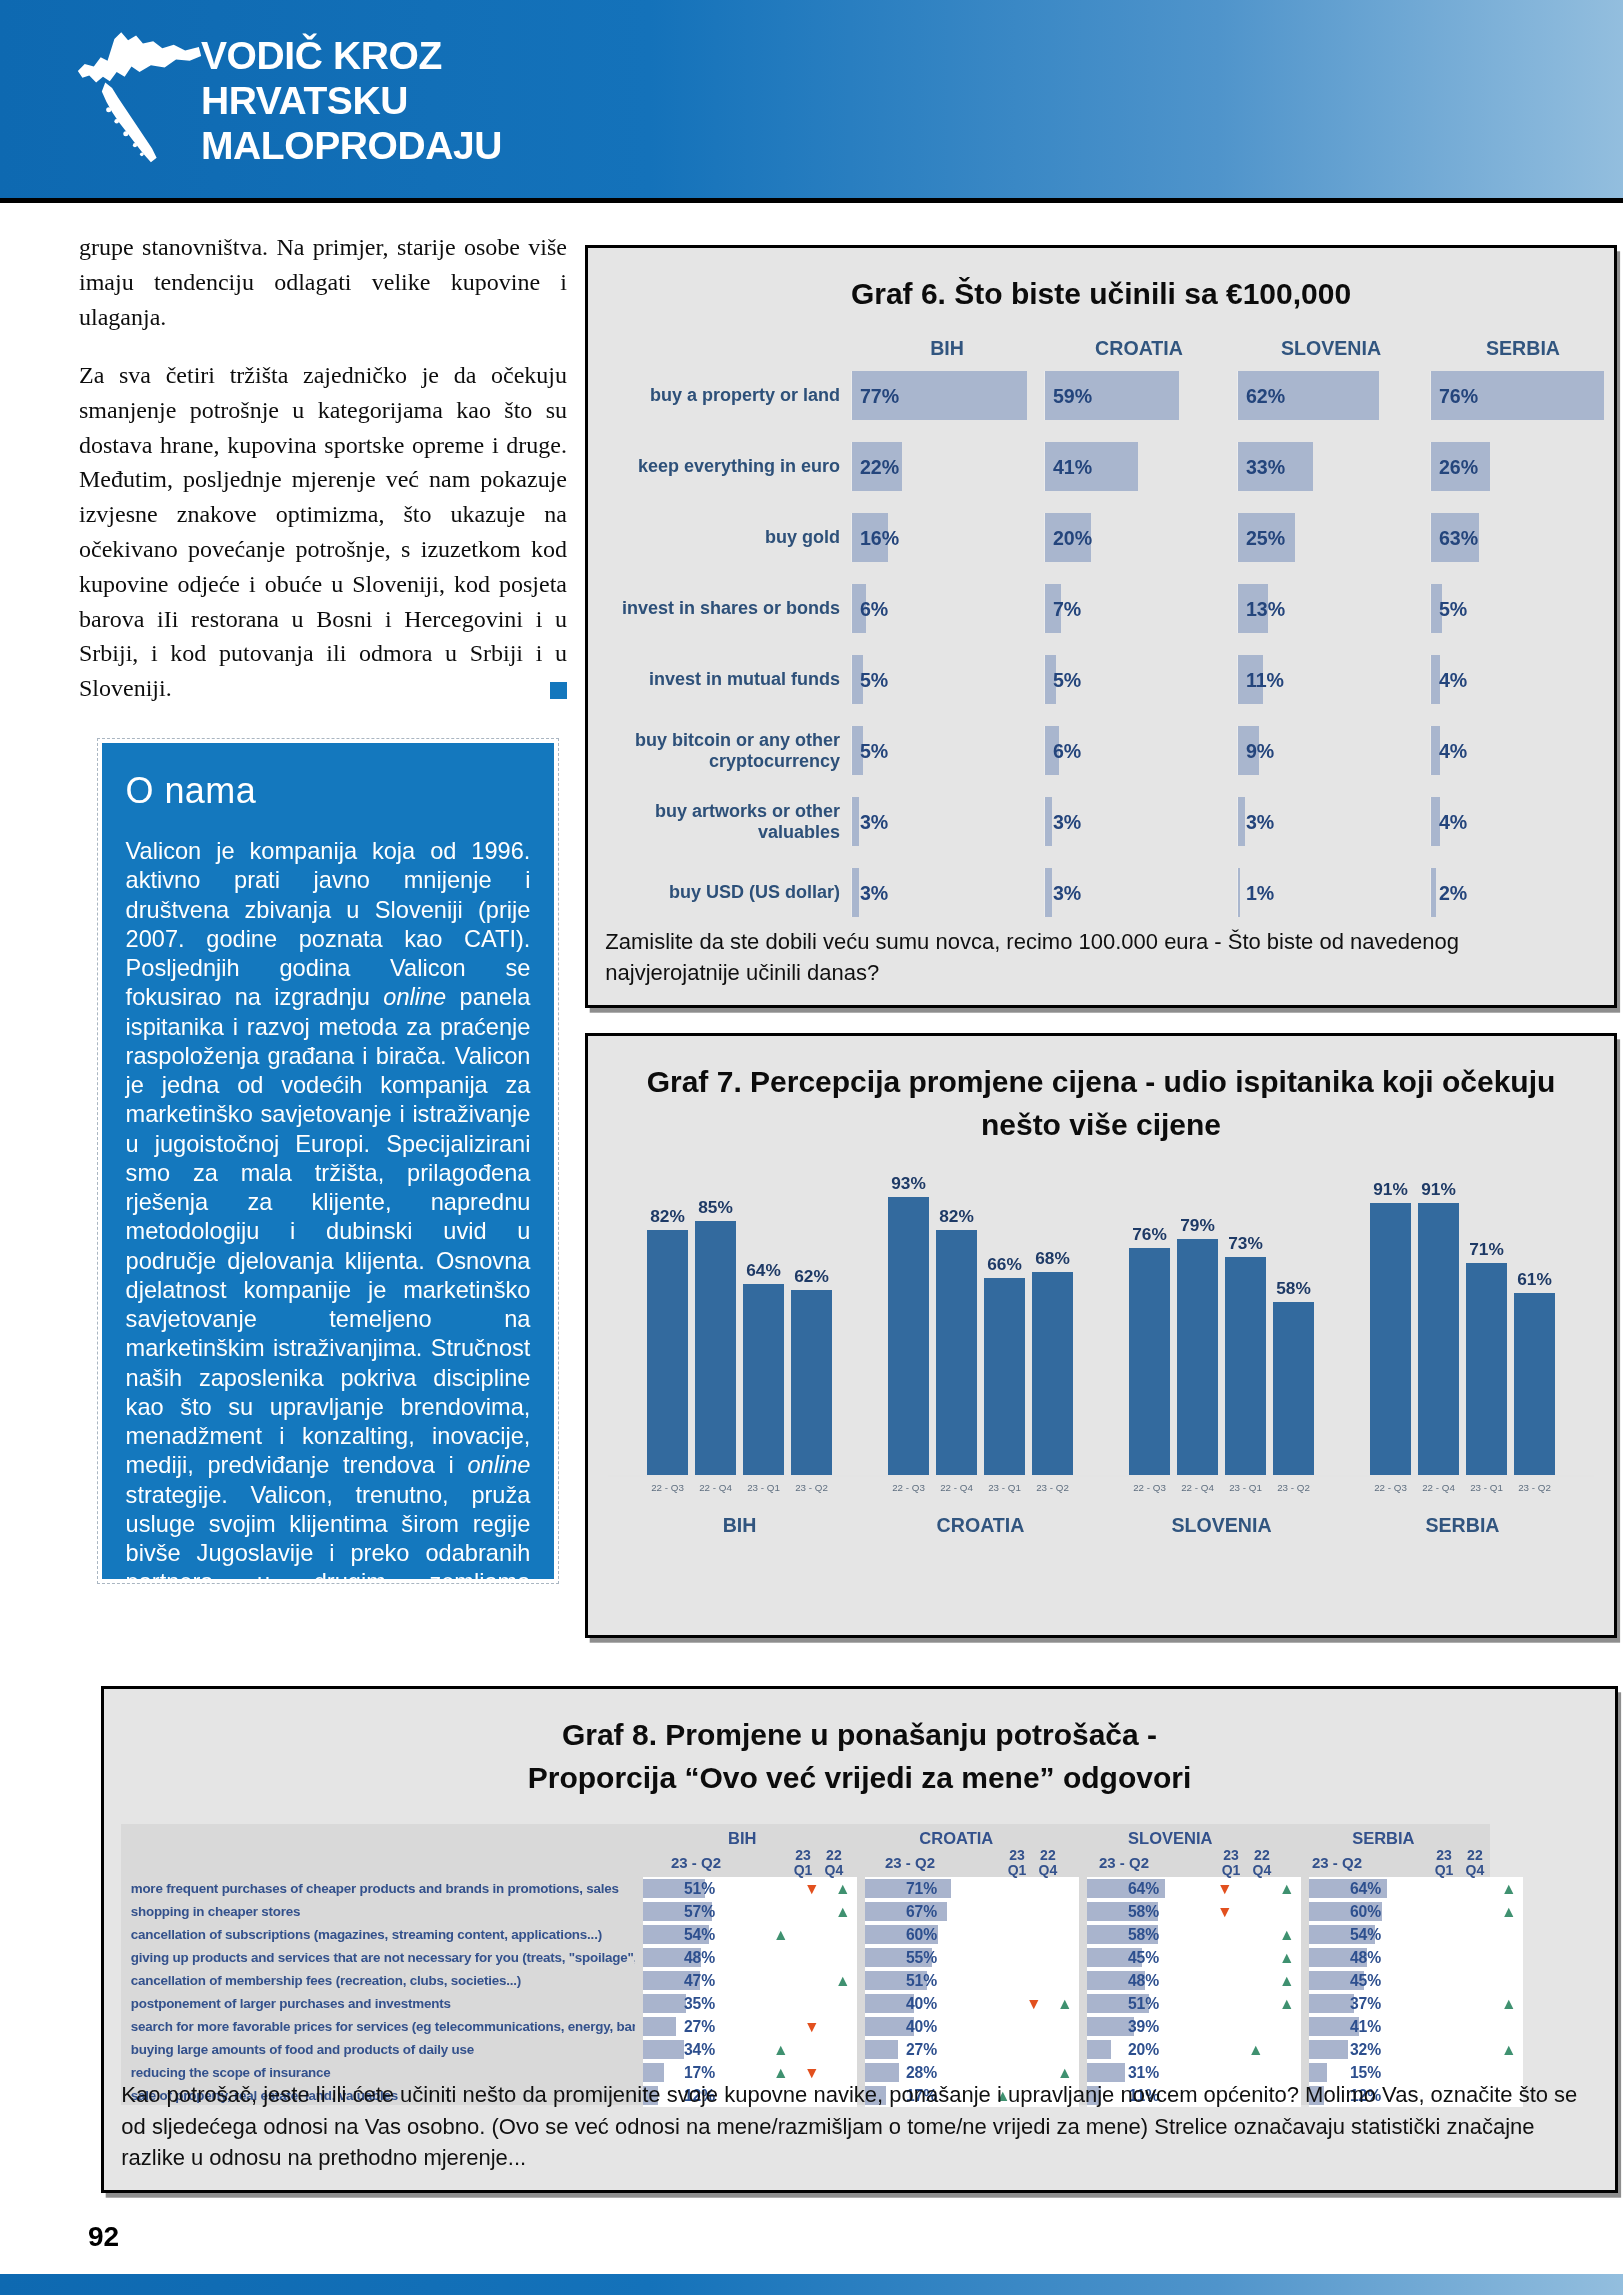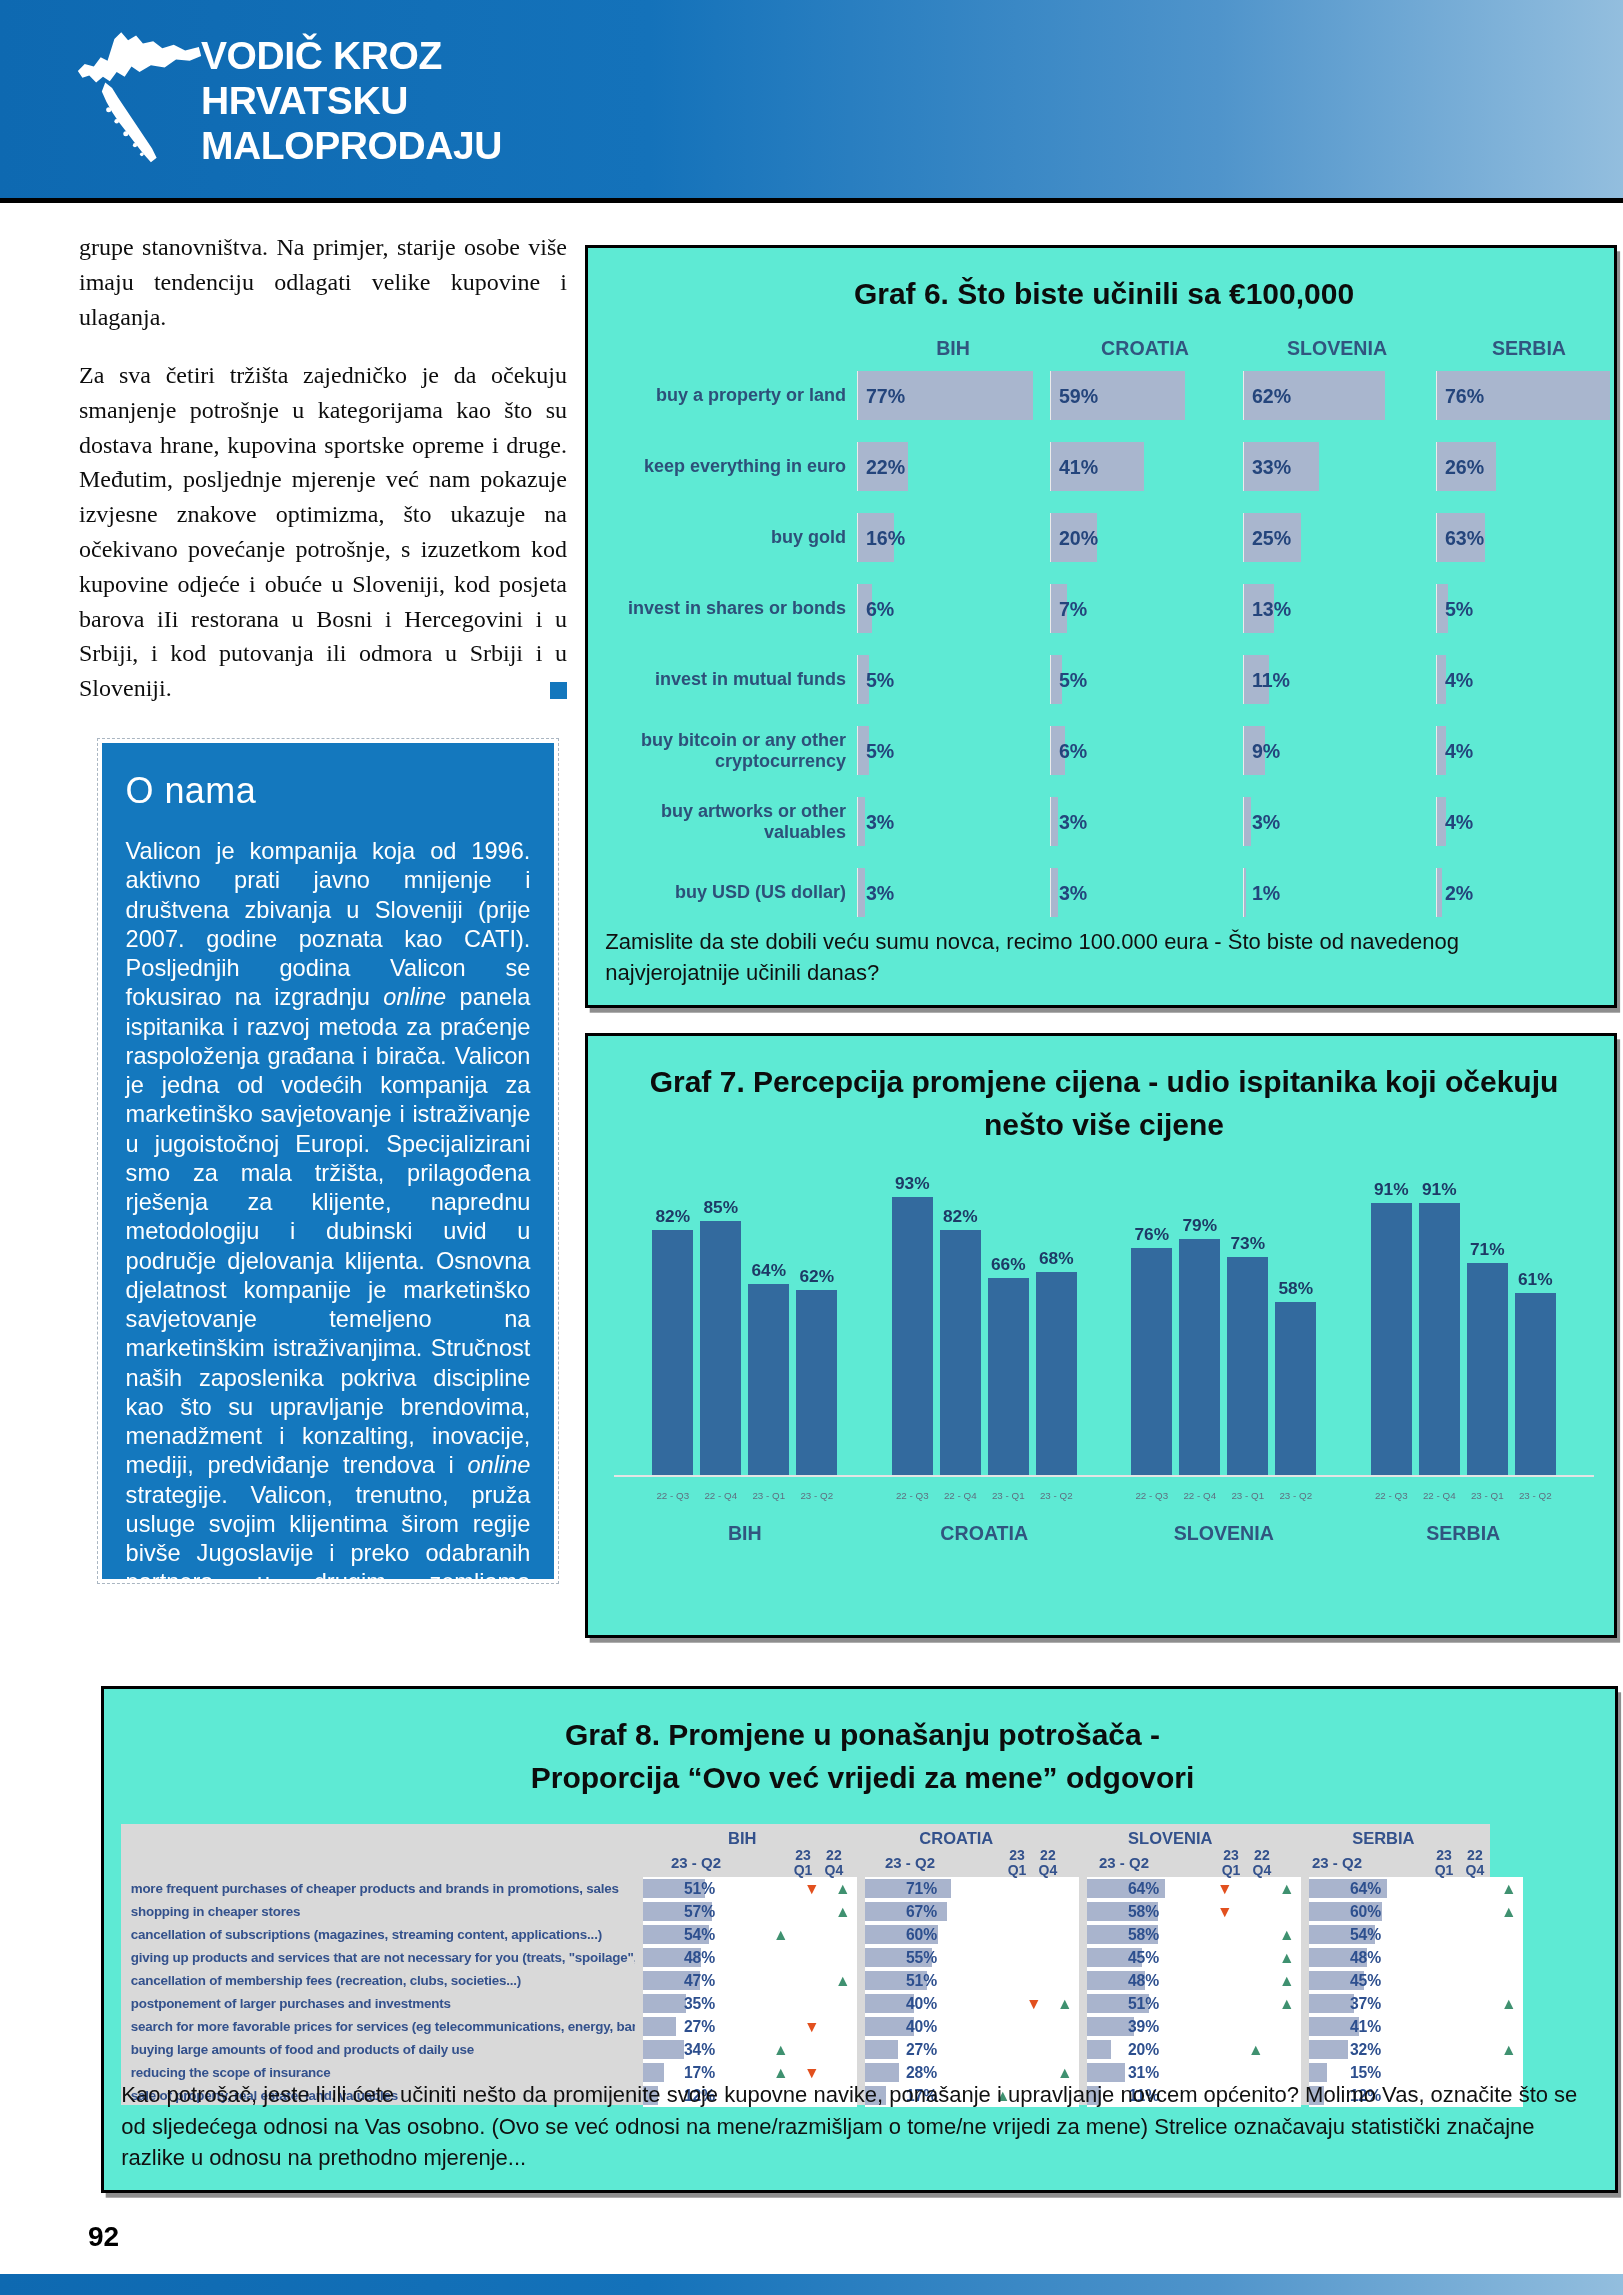--- a/index.html
+++ b/index.html
@@ -30,23 +30,22 @@
   
   .about{
     position:absolute;left:102px;top:743px;width:452px;height:836px;
     background:#1478be;box-sizing:border-box;padding:27px 23.6px 15.7px 23.6px;
     color:#fff;outline:0.8px dashed #aab6c2;outline-offset:4.7px;overflow:hidden;
   }
   .about h2{margin:0 0 25px 0;font-size:36px;font-weight:400;letter-spacing:0.4px;}
   .about-body{font-size:23.6px;line-height:1.24;text-align:justify;}
   
   .graf-box{
-    position:absolute;background:#5eead4;border:3.1px solid #000;box-sizing:border-box;
+    position:absolute;background:#e5e5e5;border:3.1px solid #000;box-sizing:border-box;
     box-shadow:3.9px 5.5px 0 -0.8px rgba(30,30,30,0.5);
-    padding-left:6px;
   }
   .graf6{left:585px;top:245px;width:1032px;height:763px;}
   .graf7{left:585px;top:1033px;width:1032px;height:605px;}
   .graf8{left:101px;top:1686px;width:1517px;height:507px;}
   .graf-title{
     text-align:center;font-size:30px;font-weight:bold;color:#0c0c0c;margin-top:23.6px;
     line-height:1.45;
   }
   .graf-caption{
     position:absolute;left:17.3px;right:23.6px;bottom:15.7px;font-size:22px;
@@ -69,21 +68,21 @@
   }
   
   .g7plot{position:relative;display:flex;justify-content:space-around;padding:0 31px;margin-top:22px;}
   .g7baseline{position:absolute;left:19.6px;right:19.6px;top:306px;height:2.4px;background:#e4e4e4;}
   .g7group{display:flex;flex-direction:column;align-items:center;}
   .g7bars{display:flex;align-items:flex-end;gap:7px;height:306px;}
   .g7bw{display:flex;flex-direction:column;align-items:center;width:41px;}
   .g7v{font-size:17.3px;font-weight:bold;color:#1e3a66;margin-bottom:2.4px;white-space:nowrap;}
   .g7bar{width:41px;background:#336a9e;}
   .g7ticks{display:flex;gap:7px;margin-top:7.9px;}
-  .g7tick{width:41px;text-align:center;font-size:9.8px;color:#5f6f80;white-space:nowrap;margin-top:8px;}
+  .g7tick{width:41px;text-align:center;font-size:9.8px;color:#5f6f80;white-space:nowrap;}
   .g7glab{margin-top:20.4px;font-size:19.6px;font-weight:bold;color:#31557f;}
   
   .g8table{
     position:absolute;left:17.3px;top:135px;width:1369px;height:281px;background:#d9d9d9;
   }
   .g8head{position:relative;height:53px;}
   .g8cty{
     position:absolute;top:4.7px;width:214px;text-align:center;font-size:16.5px;
     font-weight:bold;color:#33518c;
   }

